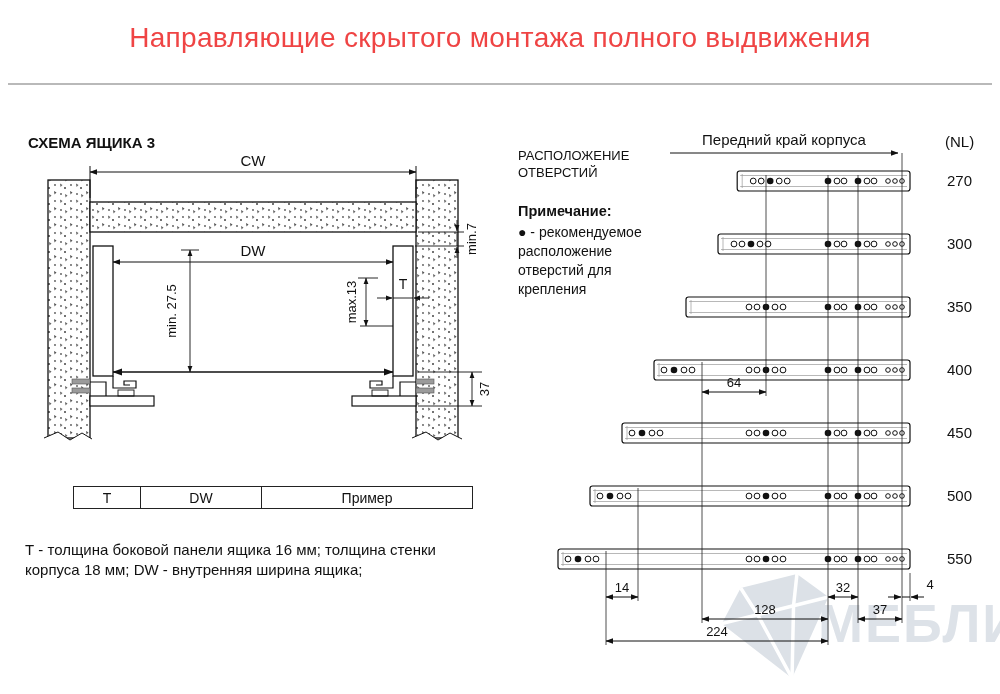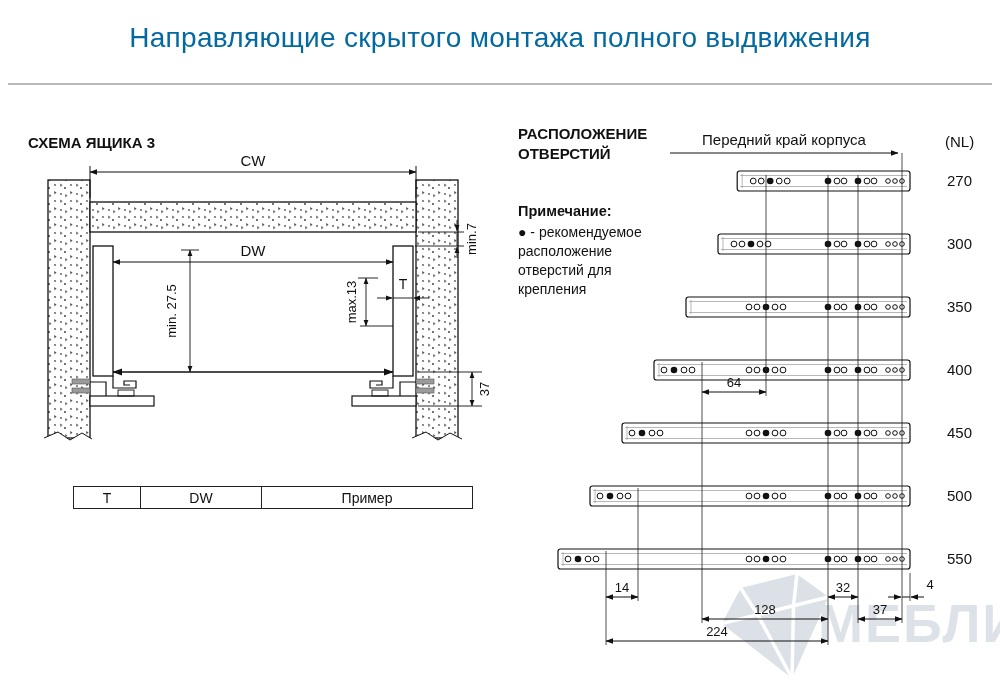--- a/index.html
+++ b/index.html
@@ -1,30 +1,30 @@
 <!DOCTYPE html>
 <html><head>
 <meta charset="utf-8">
 <style>
   html,body{margin:0;padding:0;background:#fff;}
   .page{position:relative;width:1000px;height:694px;background:#ffffff;overflow:hidden;
         font-family:"Liberation Sans",sans-serif;color:#111;}
   .page svg{font-family:inherit;}
   .title{position:absolute;top:22px;left:0;width:100%;margin:0;text-align:center;
-         font-size:28px;font-weight:400;color:#0369a1;letter-spacing:.3px;}
+         font-size:28px;font-weight:400;color:#ef4444;letter-spacing:.3px;}
   .rule{position:absolute;top:83px;left:8px;right:8px;border-top:2px solid #b9b9b9;}
   .schema-heading{position:absolute;left:28px;top:134px;font-size:15px;font-weight:bold;}
   .left-svg{position:absolute;left:20px;top:150px;}
   .spec-table{position:absolute;left:73px;top:486px;border-collapse:collapse;font-size:14px;}
   .spec-table td{border:1px solid #222;padding:0 10px;height:21px;text-align:center;white-space:nowrap;}
   .tol{display:inline-block;vertical-align:-3px;margin-left:2px;font-size:9.5px;line-height:1.05;text-align:left;}
   .tol span{display:block;}
   .notes{position:absolute;left:25px;top:540px;width:462px;font-size:15px;line-height:1.32;}
   .notes p{margin:0;}
-  .right-heading{position:absolute;left:518px;top:124px;font-size:15px;font-weight:bold;line-height:1.3;}
+  .right-heading{position:absolute;left:518px;top:148px;font-size:13px;font-weight:normal;line-height:1.3;}
   .note-title{position:absolute;left:518px;top:203px;font-size:14.5px;font-weight:bold;}
   .note-text{position:absolute;left:518px;top:223px;width:134px;font-size:14px;line-height:1.35;}
   .right-svg{position:absolute;left:500px;top:131px;}
   .watermark{position:absolute;left:712px;top:552px;width:288px;height:142px;pointer-events:none;}
   .wm-text{position:absolute;left:106px;top:40px;font-size:54px;font-weight:bold;
            color:#dde2e8;letter-spacing:2px;white-space:nowrap;}
 </style>
 </head>
 <body>
 
@@ -144,20 +144,21 @@
     <tbody>
       <tr>
         <td style="width:46px">T</td>
         <td style="width:100px">DW</td>
         <td style="width:190px">Пример</td>
       </tr>
     </tbody>
   </table>
 
   <div class="notes">
+    <p>Т - толщина боковой панели ящика 16 мм; толщина стенки корпуса 18 мм; DW - внутренняя ширина ящика;</p>
   </div>
 
   <div class="right-heading">
     <div>РАСПОЛОЖЕНИЕ</div>
     <div>ОТВЕРСТИЙ</div>
   </div>
   <div class="note-title">Примечание:</div>
   <div class="note-text">● - рекомендуемое расположение отверстий для крепления</div>
 
   <svg class="right-svg" width="500" height="540" viewBox="0 0 500 540">

